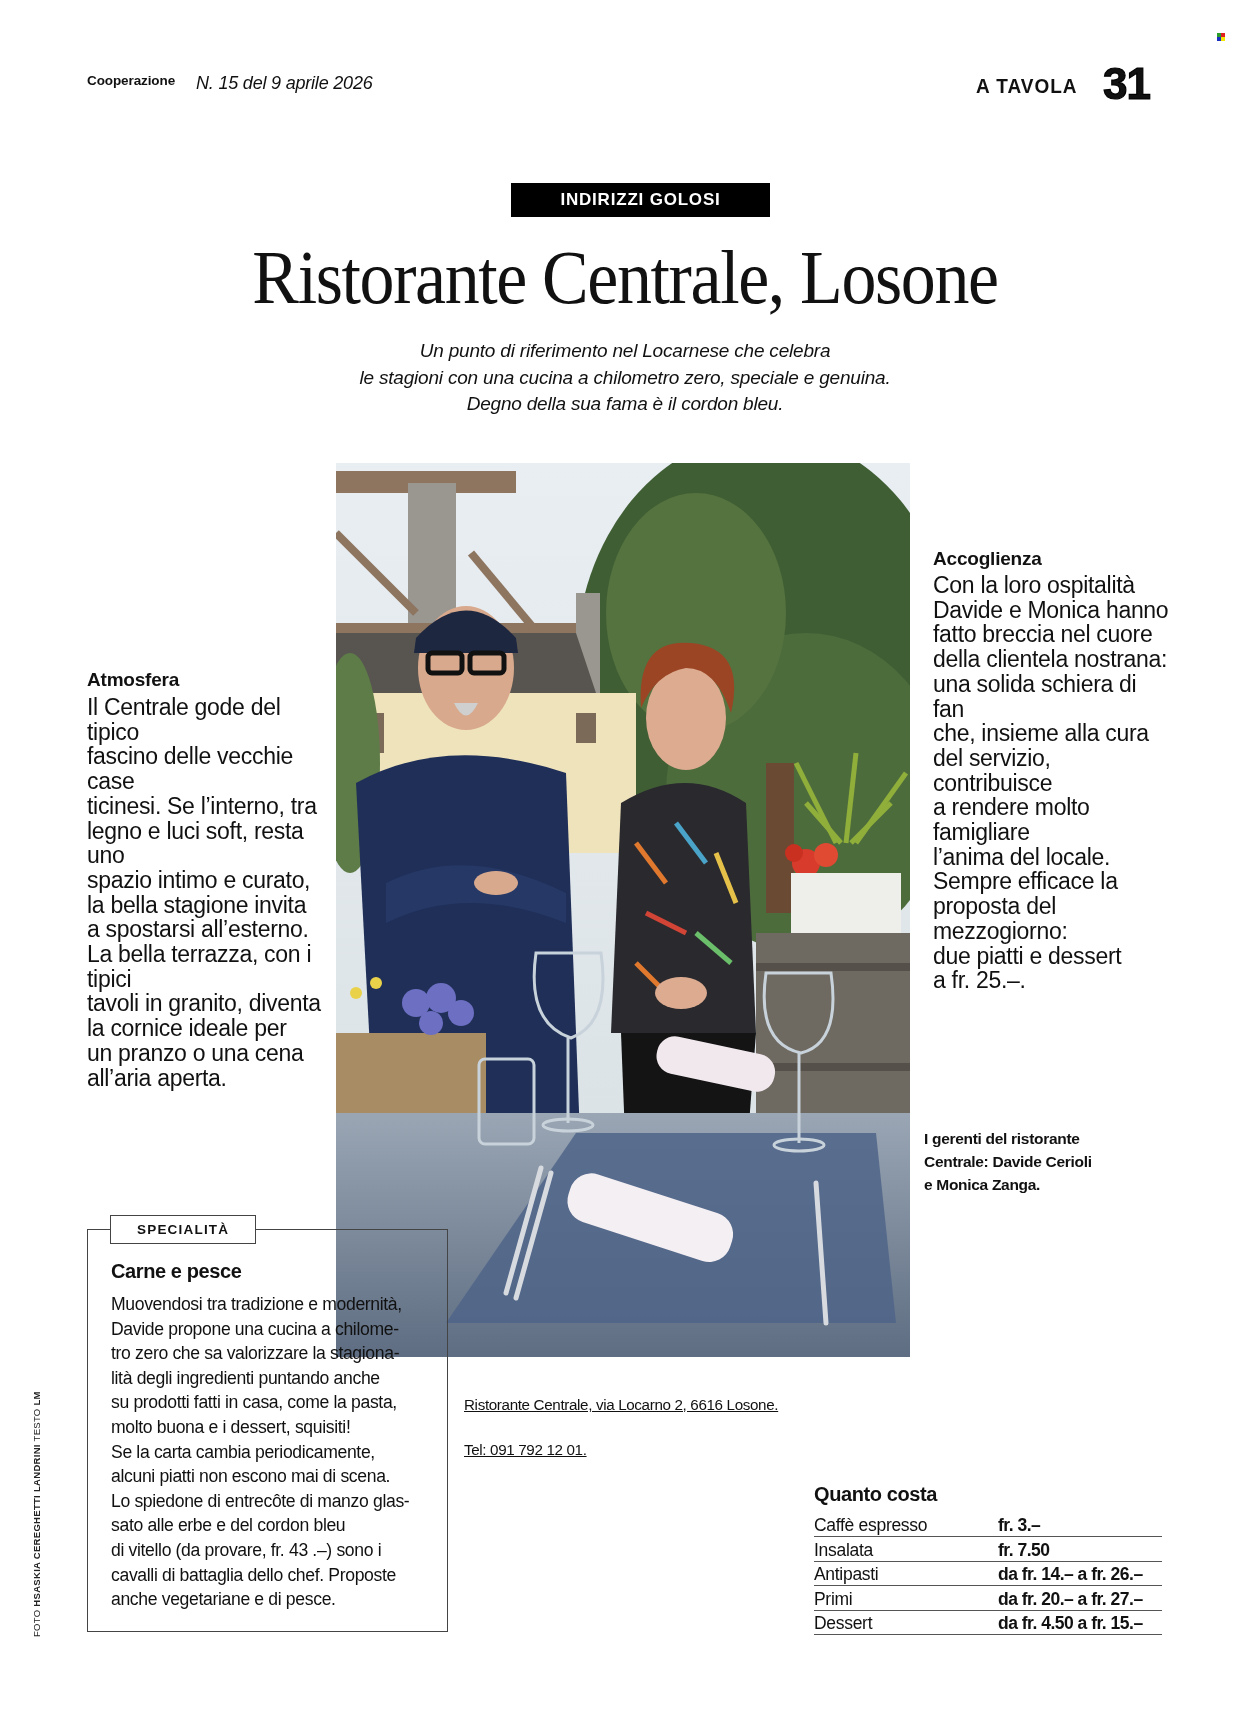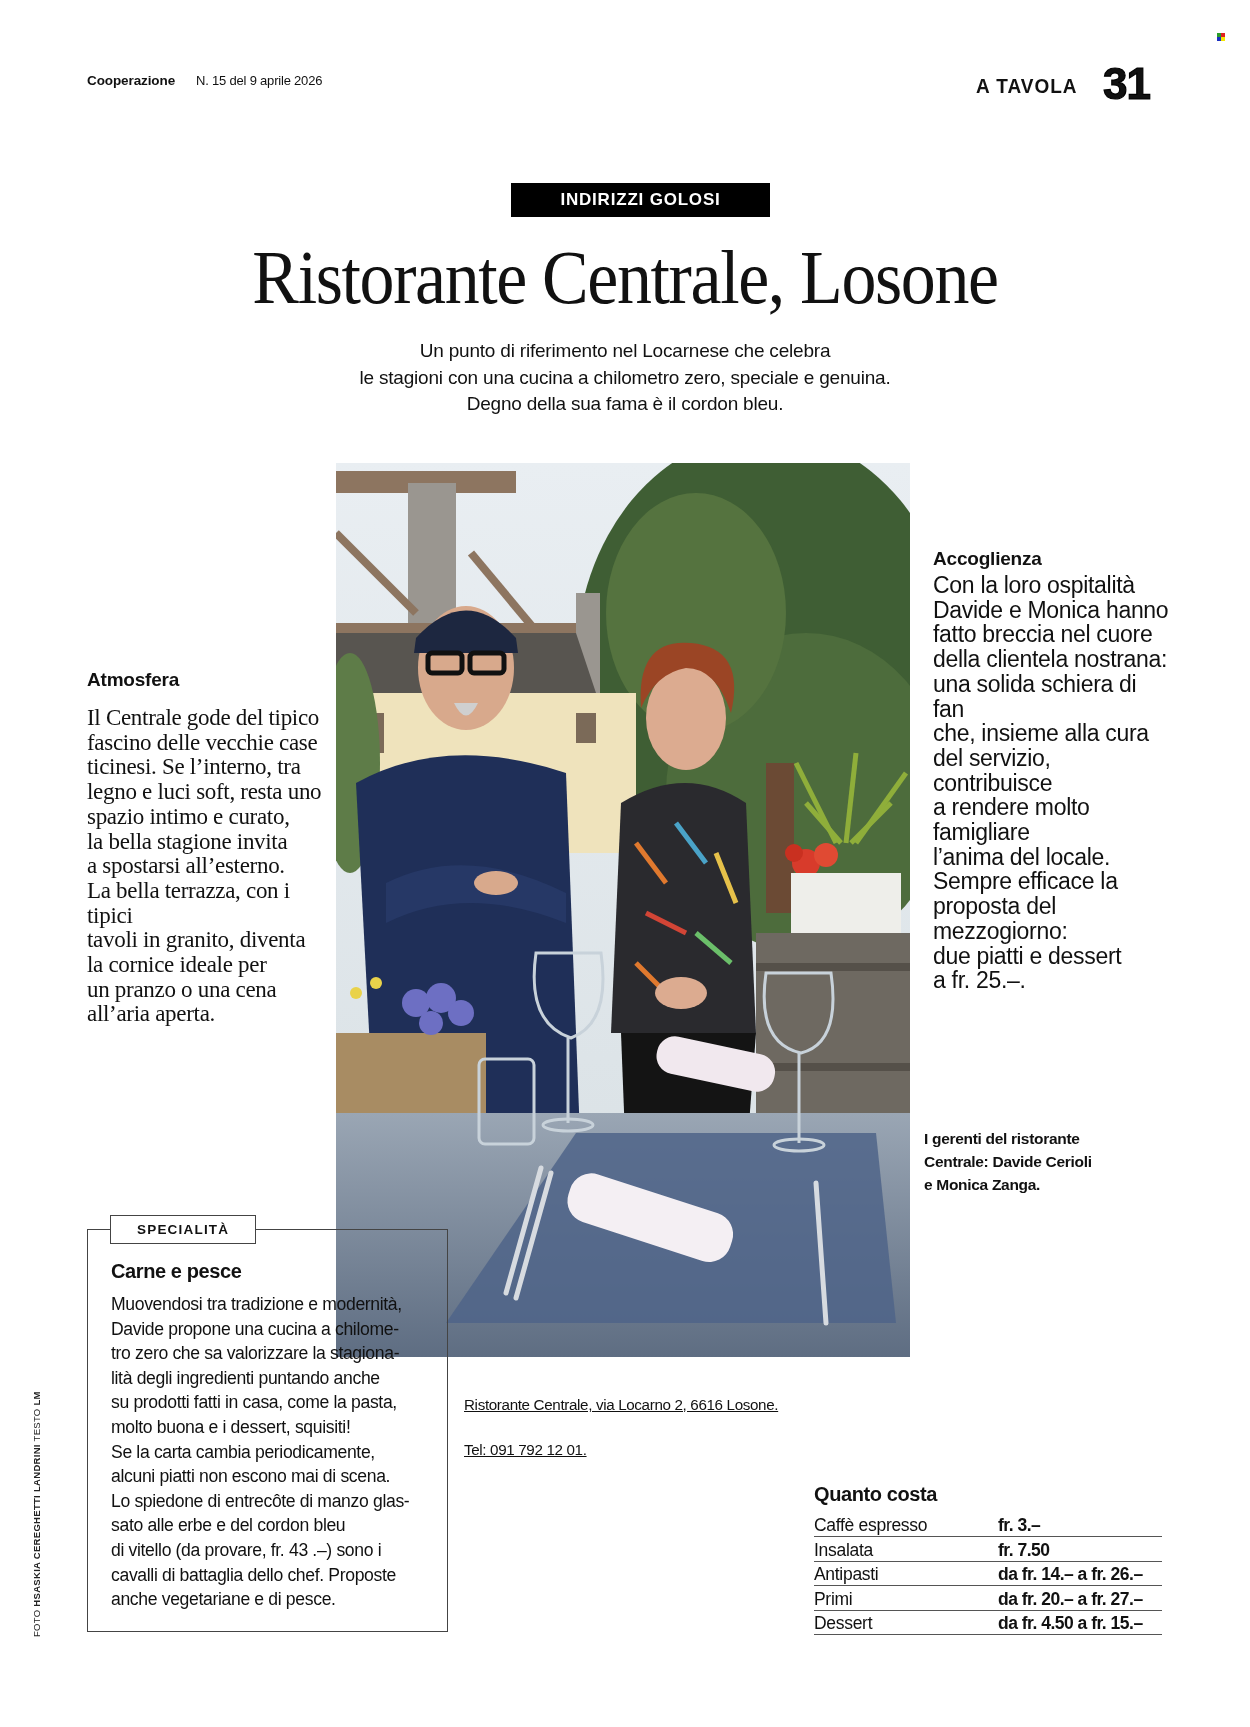--- a/index.html
+++ b/index.html
@@ -3,34 +3,34 @@
 <meta charset="utf-8">
 <style>
   * { box-sizing: border-box; margin: 0; padding: 0; }
   html, body { width: 1250px; height: 1727px; background: #ffffff; overflow: hidden; }
   body { position: relative; font-family: "Liberation Sans", "DejaVu Sans", sans-serif; color: #111; }
 
   .abs { position: absolute; }
 
   
   .hdr-pub { left: 87px; top: 73px; font-size: 13.5px; font-weight: bold; letter-spacing: -0.1px; }
-  .hdr-issue { left: 196px; top: 73px; font-size: 13px; letter-spacing: -0.2px; }
+  .hdr-issue { left: 196px; top: 73px; font-size: 18px; letter-spacing: -0.2px; font-style: italic; }
   .hdr-section { left: 976px; top: 74px; font-size: 19px; font-weight: bold; letter-spacing: 1px; transform: scaleY(1.1); transform-origin: left top; }
   .hdr-page { left: 1103px; top: 62px; font-size: 44px; font-weight: bold; letter-spacing: -1px; line-height: 1; -webkit-text-stroke: 1.2px #000; }
   .print-mark { left: 1217px; top: 33px; width: 8px; height: 8px; display: grid; grid-template-columns: 4px 4px; }
   .print-mark span { display: block; width: 4px; height: 4px; }
 
   
   .kicker { left: 511px; top: 183px; width: 259px; height: 34px; background: #000; color: #fff; font-weight: bold; font-size: 17px; letter-spacing: 0.8px; display: flex; align-items: center; justify-content: center; }
 
   
   .title { left: 0; width: 1250px; top: 232px; text-align: center; font-family: "Liberation Serif", "DejaVu Serif", serif; font-size: 76px; line-height: 90px; letter-spacing: -1.5px; transform: scaleX(0.92); transform-origin: center top; }
 
   
-  .subtitle { left: 0; width: 1250px; top: 338px; text-align: center; font-size: 19px; line-height: 26.5px; letter-spacing: -0.2px; }
+  .subtitle { left: 0; width: 1250px; top: 338px; text-align: center; font-size: 19px; line-height: 26.5px; letter-spacing: -0.2px; font-style: italic; }
 
   
   .col-head { font-weight: bold; font-size: 19px; line-height: 24px; letter-spacing: -0.2px; }
   .col-body { font-size: 23px; line-height: 24.7px; letter-spacing: -0.3px; white-space: pre-line; }
   .atm { left: 87px; top: 668px; width: 240px; }
   .acc { left: 933px; top: 547px; width: 240px; }
 
   
   .photo { left: 336px; top: 463px; width: 574px; height: 894px; overflow: hidden; background: #cfd8dd; }
   .photo svg { width: 100%; height: 100%; display: block; }
@@ -74,21 +74,21 @@
 </div>
 
 <div class="abs kicker">INDIRIZZI GOLOSI</div>
 <h1 class="abs title" style="font-weight:normal;">Ristorante Centrale, Losone</h1>
 <p class="abs subtitle" style="white-space:pre-line;">Un punto di riferimento nel Locarnese che celebra
 le stagioni con una cucina a chilometro zero, speciale e genuina.
 Degno della sua fama è il cordon bleu.</p>
 
 <section class="abs atm">
   <h2 class="col-head">Atmosfera</h2>
-  <p class="col-body" style="margin-top:14px;font-family:Liberation Serif, serif;">Il Centrale gode del tipico
+  <p class="col-body" style="margin-top:3px;">Il Centrale gode del tipico
 fascino delle vecchie case
 ticinesi. Se l’interno, tra
 legno e luci soft, resta uno
 spazio intimo e curato,
 la bella stagione invita
 a spostarsi all’esterno.
 La bella terrazza, con i tipici
 tavoli in granito, diventa
 la cornice ideale per
 un pranzo o una cena

